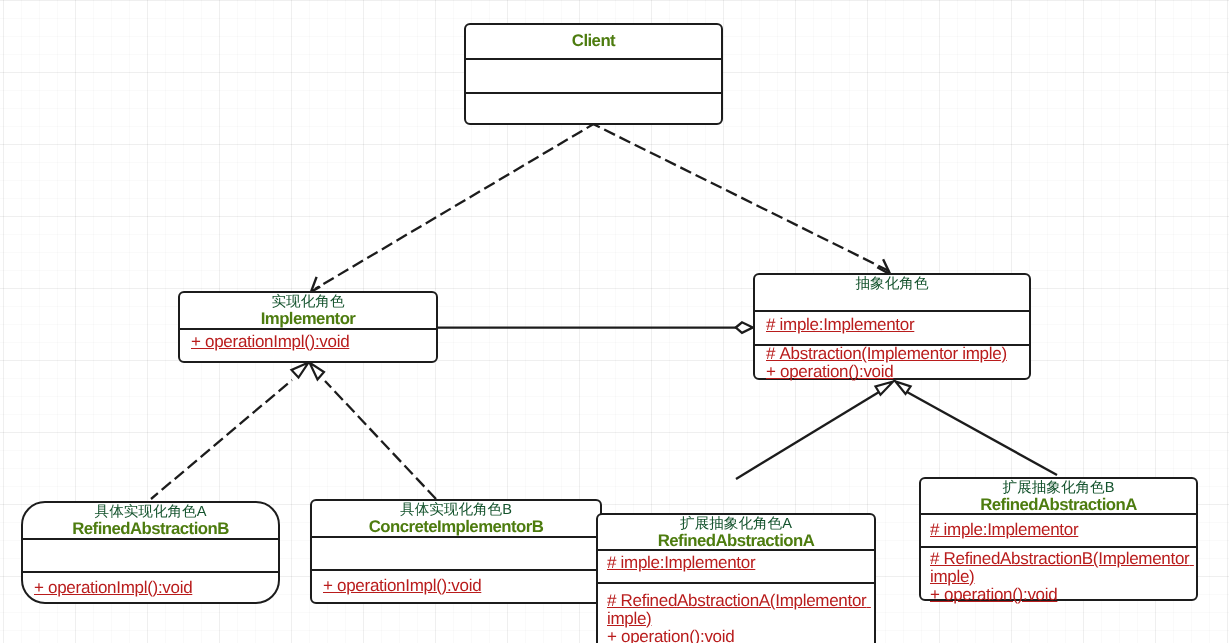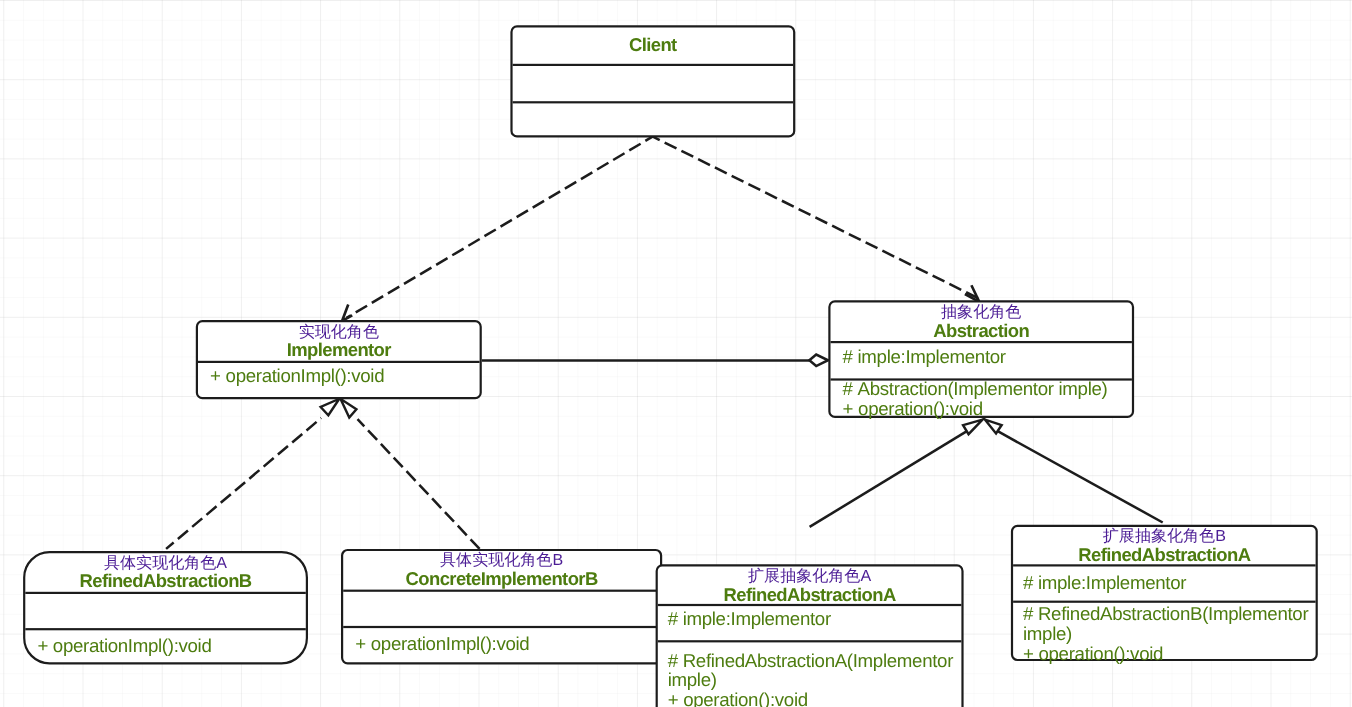--- a/index.html
+++ b/index.html
@@ -13,25 +13,25 @@
             linear-gradient(to bottom, rgba(0,0,0,0.045) 1px, transparent 1px),
             linear-gradient(to right, rgba(0,0,0,0.020) 1px, transparent 1px),
             linear-gradient(to bottom, rgba(0,0,0,0.020) 1px, transparent 1px);
           background-size:72px 72px, 72px 72px, 18px 18px, 18px 18px;
           background-position:3px 0px, 3px 0px, 3px 0px, 3px 0px;}
   svg.edges{position:absolute;left:0;top:0;width:1229px;height:643px;overflow:visible;}
   .box{position:absolute;border:2px solid #1c1c1c;border-radius:6px;background:#ffffff;
        box-sizing:border-box;}
   .divline{position:absolute;left:0;right:0;height:2px;background:#1c1c1c;}
   .title{position:absolute;left:0;right:0;text-align:center;}
-  .cn{display:block;color:#4c1d95;font-size:14.6px;line-height:16px;font-weight:400;}
+  .cn{display:block;color:#14532d;font-size:14.6px;line-height:16px;font-weight:400;}
   .en{display:block;color:#4d7c0f;font-size:16.8px;line-height:18px;font-weight:700;
       letter-spacing:-0.55px;}
-  .attr{position:absolute;color:#4d7c0f;font-size:17px;line-height:18px;font-weight:400;
-        letter-spacing:-0.3px;white-space:pre-wrap;}
+  .attr{position:absolute;color:#b91c1c;font-size:17px;line-height:18px;font-weight:400;
+        letter-spacing:-0.3px;white-space:pre-wrap;text-decoration:underline;}
 </style>
 </head>
 <body>
 
 <div id="canvas">
 
   <svg class="edges">
 
     <g>
       <path d="M 597 122 L 315 289" fill="none" stroke="#1c1c1c" stroke-width="2.3" stroke-dasharray="12 5" stroke-dashoffset="0"></path>
@@ -82,21 +82,20 @@
       <span class="cn">实现化角色</span>
       <span class="en">Implementor</span>
     </div>
     <div class="divline" style="top:35px;"></div>
     <div class="attr" style="left:11px;top:40px;">+&nbsp;operationImpl():void</div>
   </div>
 
   <div class="box" style="left:753px;top:273px;width:278px;height:107px;">
     <div class="title" style="top:1px;">
       <span class="cn">抽象化角色</span>
-      <span class="en">Abstraction</span>
     </div>
     <div class="divline" style="top:35px;"></div>
     <div class="attr" style="left:11px;top:41px;">#&nbsp;imple:Implementor</div>
     <div class="divline" style="top:69px;"></div>
     <div class="attr" style="left:11px;top:70px;">#&nbsp;Abstraction(Implementor imple)</div>
     <div class="attr" style="left:11px;top:88px;">+&nbsp;operation():void</div>
   </div>
 
   <div class="box" style="left:21px;top:501px;width:259px;height:103px;border-radius:24px;">
     <div class="title" style="top:1px;">

